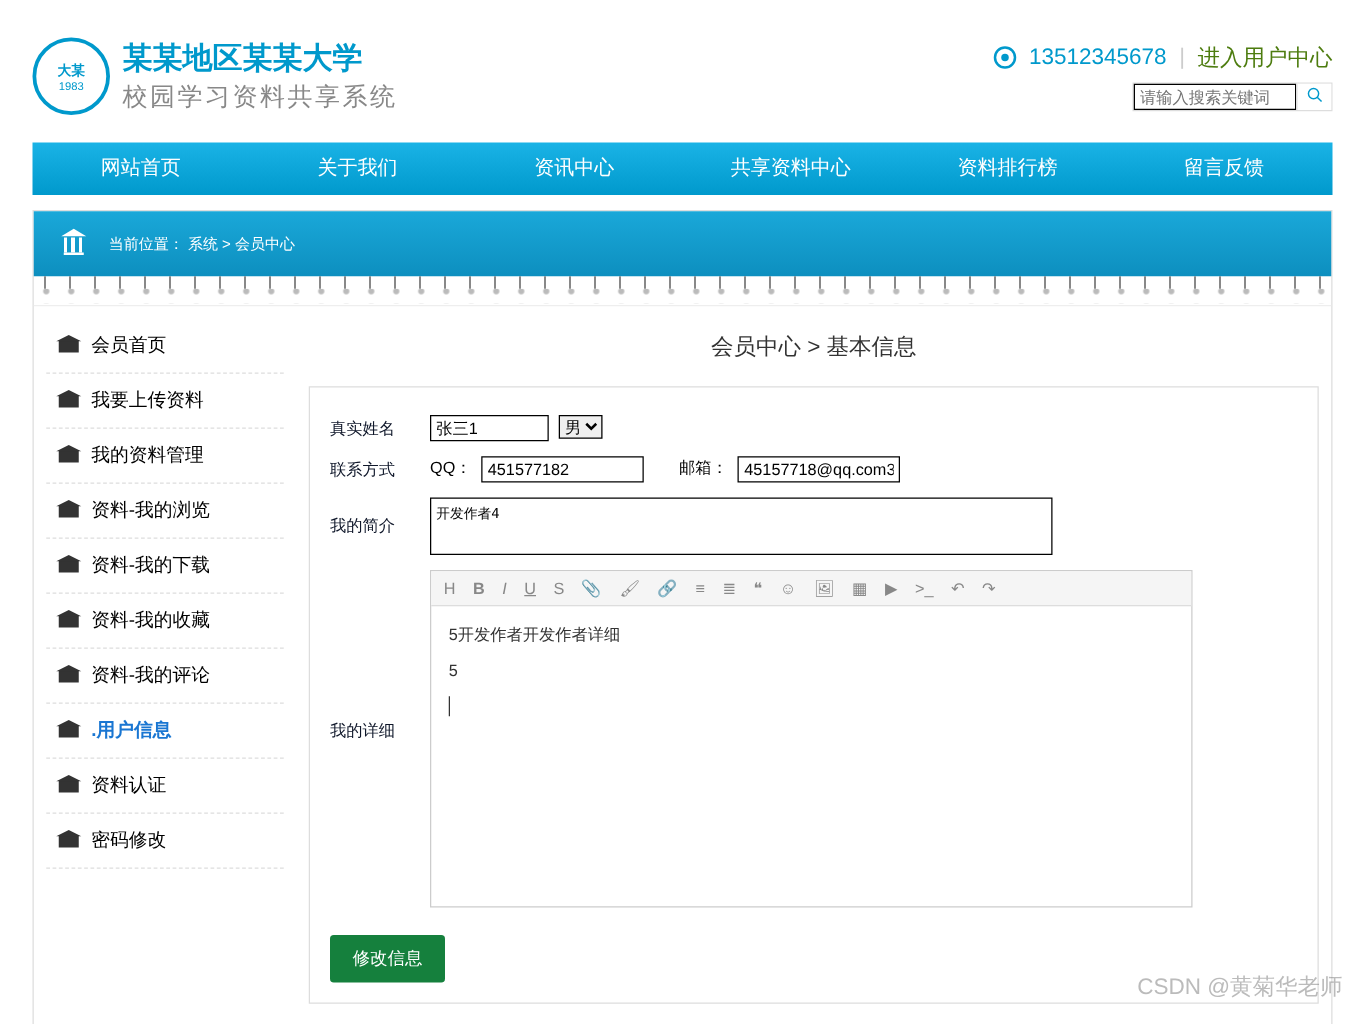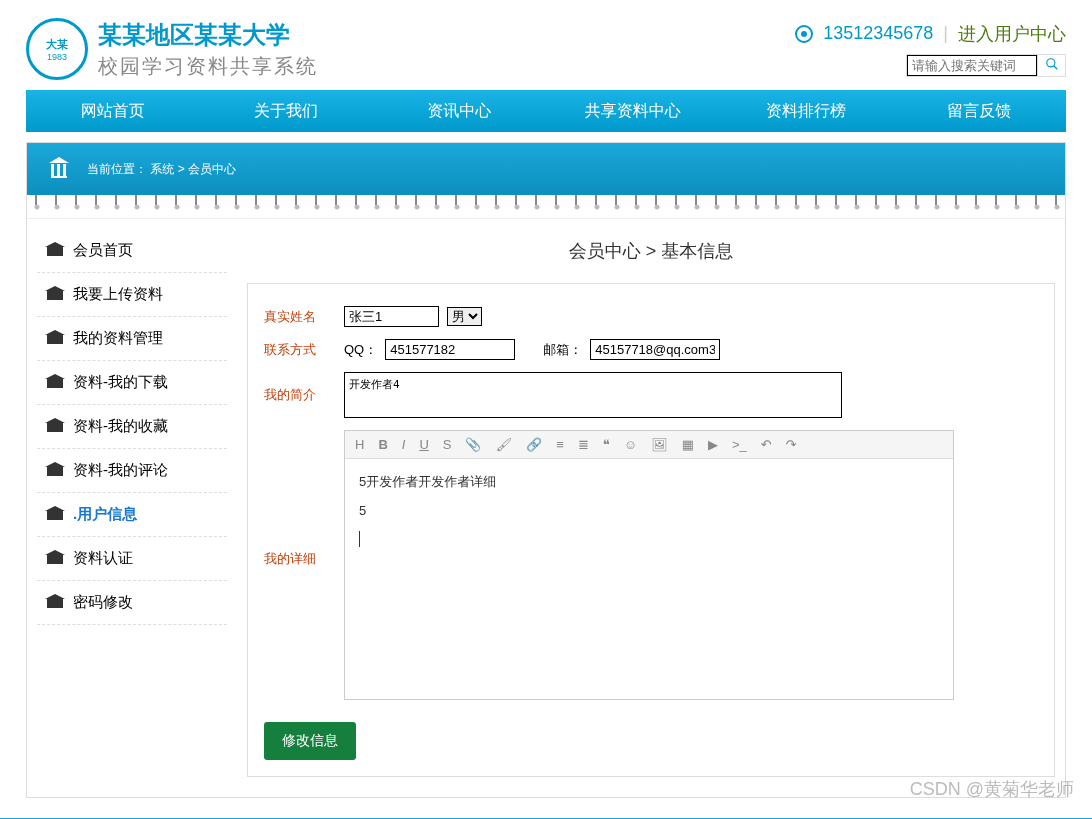--- a/index.html
+++ b/index.html
@@ -1,17 +1,17 @@
 <!DOCTYPE html>
 <html><head>
 <meta charset="utf-8">
 <style>
 * { margin: 0; padding: 0; box-sizing: border-box; }
 body { font-family: "Microsoft YaHei", Arial, sans-serif; background: #fff; font-size: 14px; }
-.container { width: 1040px; margin: 0 auto; }
+.container { width: 1040px; margin: 12px auto; }
 .header { display: flex; align-items: center; padding: 18px 0 10px; }
 .logo-area { display: flex; align-items: center; gap: 10px; }
 .logo-circle { width: 62px; height: 62px; border: 3px solid #0099cc; border-radius: 50%; display: flex; flex-direction: column; align-items: center; justify-content: center; color: #0099cc; font-size: 9px; }
 .logo-circle .inner { font-size: 11px; font-weight: bold; }
 .logo-text { line-height: 1.4; }
 .logo-title { font-size: 24px; font-weight: bold; color: #0099cc; }
 .logo-sub { font-size: 20px; color: #888; letter-spacing: 2px; }
 .header-right { margin-left: auto; text-align: right; }
 .contact-line { color: #0099cc; font-size: 18px; display: flex; align-items: center; justify-content: flex-end; gap: 10px; }
 .contact-line .target-icon { width: 18px; height: 18px; border: 2px solid #0099cc; border-radius: 50%; display: inline-flex; align-items: center; justify-content: center; }
@@ -33,22 +33,22 @@
 .content-row { display: flex; padding: 0 10px; gap: 20px; margin-top: 10px; }
 .sidebar { width: 190px; }
 .side-item { padding: 12px 10px; border-bottom: 1px dashed #ddd; display: flex; align-items: center; gap: 10px; cursor: pointer; font-size: 15px; color: #000000; }
 .side-item.active { color: #1976d2; font-weight: bold; }
 .cap-icon { width: 16px; height: 10px; background: #333; position: relative; }
 .cap-icon::before { content: ""; position: absolute; top: -4px; left: -2px; border-left: 10px solid transparent; border-right: 10px solid transparent; border-bottom: 5px solid #333; }
 .main { flex: 1; }
 .page-title { text-align: center; font-size: 18px; padding: 10px 0 20px; color: #333; }
 .panel { border: 1px solid #ddd; padding: 16px; }
 .form-row { display: flex; align-items: flex-start; padding: 6px 0; font-size: 13px; }
-.form-label { width: 80px; color: #c2410c; padding-top: 2px; }
-.form-content { flex: 1; display: flex; align-items: center; gap: 8px; flex-wrap: wrap; }
+.form-label { width: 80px; color: #0f172a; padding-top: 2px; }
+.form-content { flex: 1; display: flex; align-items: flex-start; gap: 8px; flex-wrap: wrap; }
 input[type=text] { border: 1px solid #000; padding: 2px 4px; font-size: 13px; }
 select { border: 1px solid #000; font-size: 13px; }
 .input-name { width: 95px; }
 .input-qq { width: 130px; }
 .input-email { width: 130px; }
 textarea.brief { width: 498px; height: 46px; border: 1px solid #000; padding: 4px; font-size: 11px; resize: none; }
 .editor { border: 1px solid #ccc; }
 .toolbar { background: #f5f5f5; border-bottom: 1px solid #ddd; padding: 6px 10px; display: flex; gap: 14px; color: #888; font-size: 13px; }
 .toolbar span { cursor: pointer; font-family: Arial; }
 .editor-body { min-height: 240px; padding: 14px; font-size: 13px; color: #333; position: relative; overflow-y: scroll; }
@@ -120,20 +120,24 @@
             <span class="cap-icon"></span>
             <span>会员首页</span>
           </div>
         <div class="side-item">
             <span class="cap-icon"></span>
             <span>我要上传资料</span>
           </div>
         <div class="side-item">
             <span class="cap-icon"></span>
             <span>我的资料管理</span>
+          </div>
+        <div class="side-item">
+            <span class="cap-icon"></span>
+            <span>资料-我的浏览</span>
           </div>
         <div class="side-item">
             <span class="cap-icon"></span>
             <span>资料-我的下载</span>
           </div>
         <div class="side-item">
             <span class="cap-icon"></span>
             <span>资料-我的收藏</span>
           </div>
         <div class="side-item">

